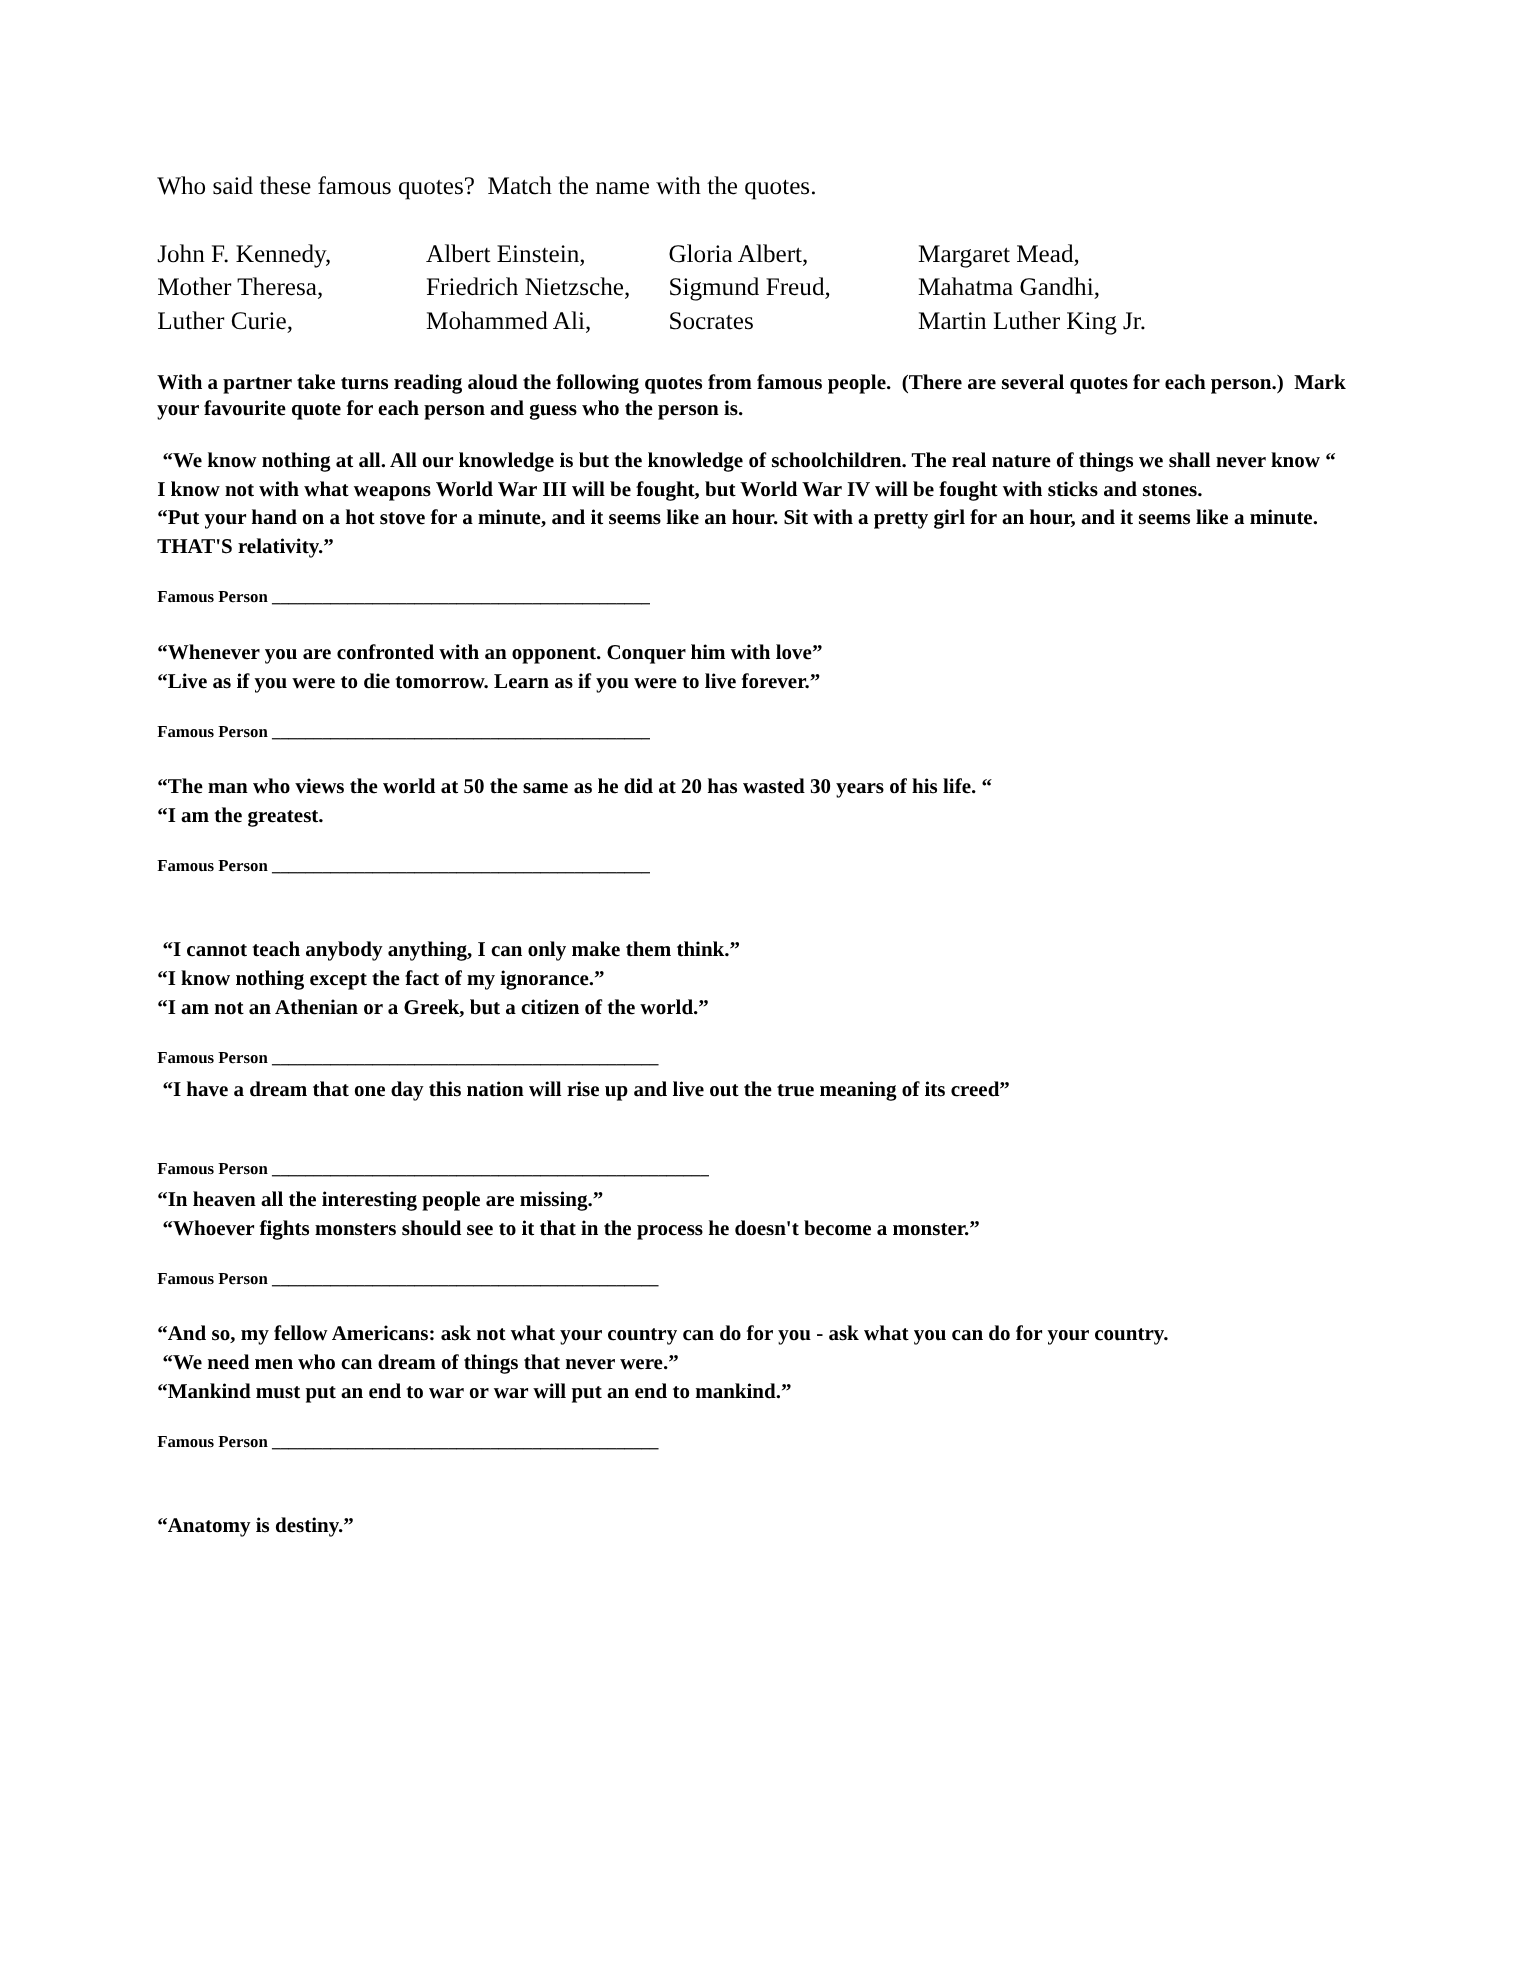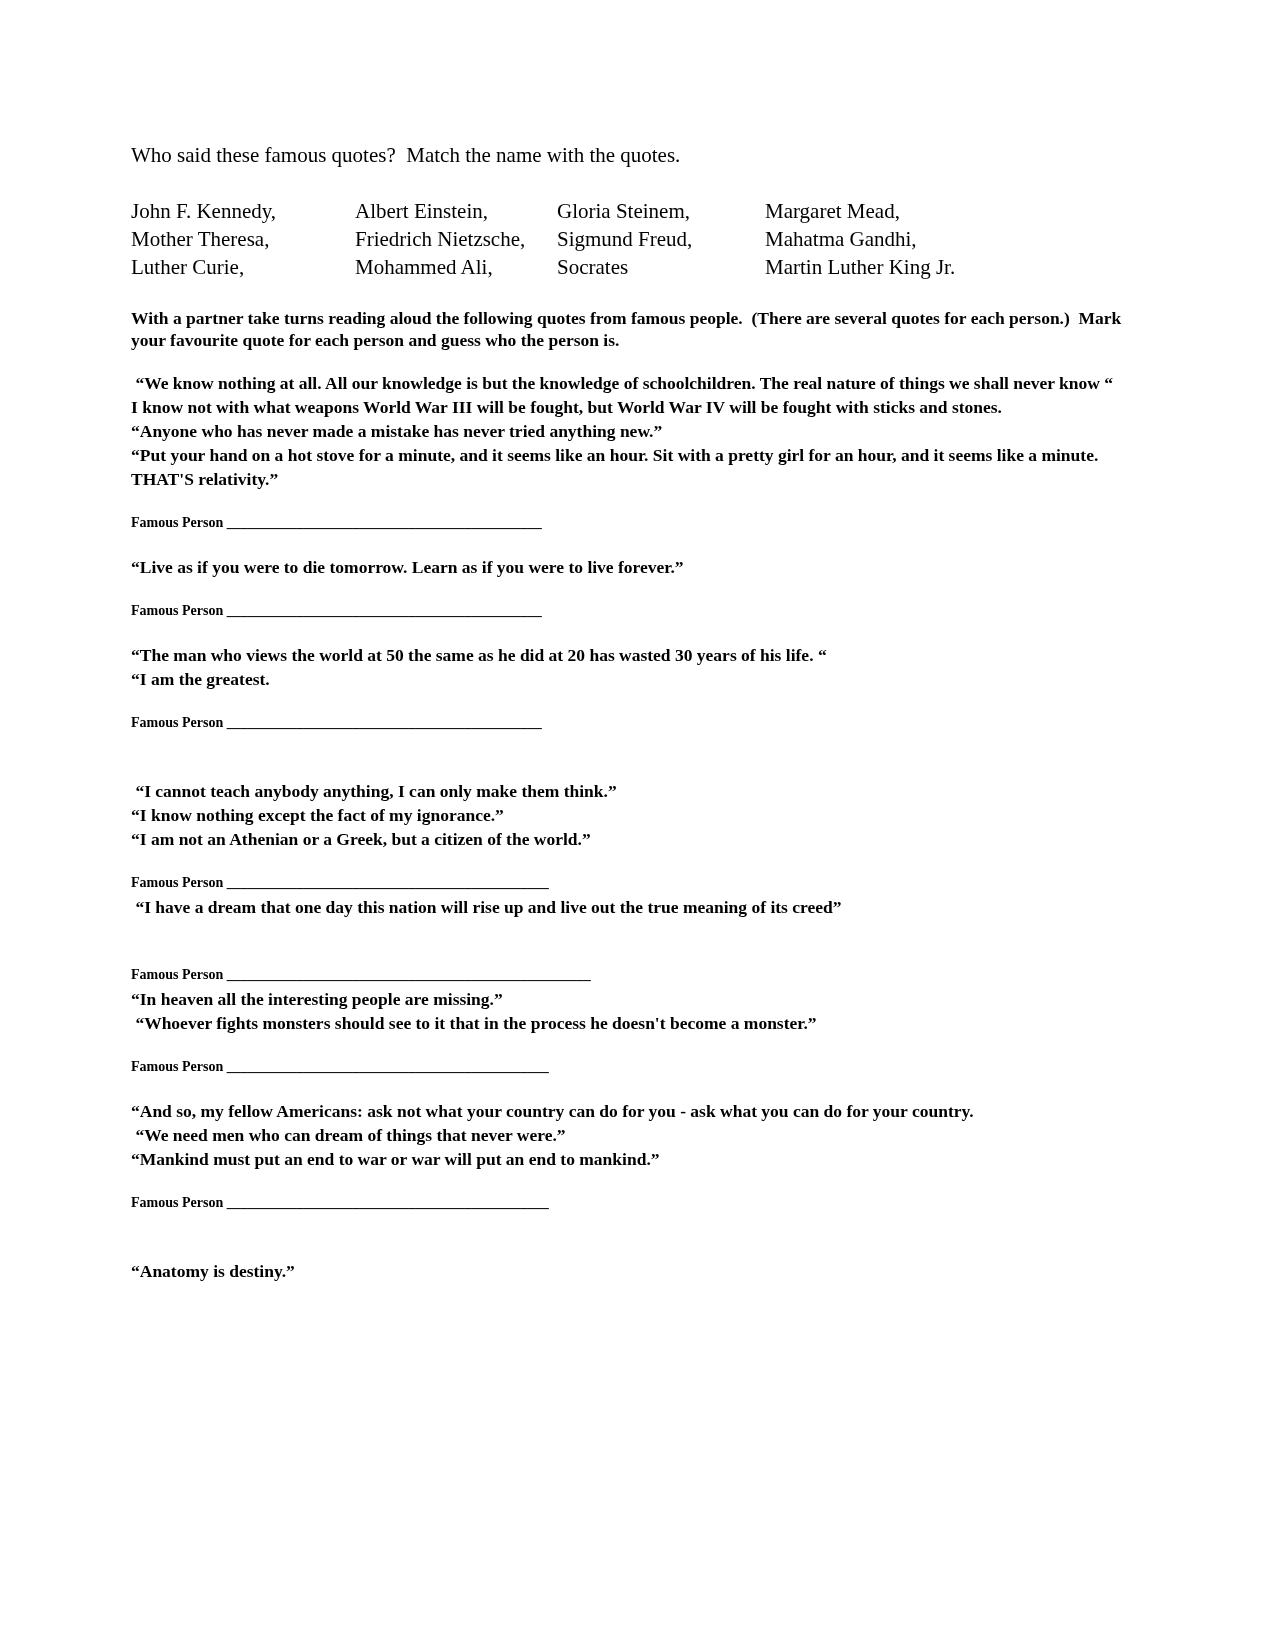--- a/index.html
+++ b/index.html
@@ -53,41 +53,41 @@
   }
 </style>
 </head>
 <body>
 
 <div class="page">
   <div class="title">Who said these famous quotes?  Match the name with the quotes.</div>
   <div class="names-grid">
       <span>John F. Kennedy,</span>
       <span>Albert Einstein,</span>
-      <span>Gloria Steinem,</span>
+      <span>Gloria Albert,</span>
       <span>Margaret Mead,</span>
       <span>Mother Theresa,</span>
       <span>Friedrich Nietzsche,</span>
       <span>Sigmund Freud,</span>
       <span>Mahatma Gandhi,</span>
       <span>Luther Curie,</span>
       <span>Mohammed Ali,</span>
       <span>Socrates</span>
       <span>Martin Luther King Jr.</span>
     </div>
   <div class="instructions">With a partner take turns reading aloud the following quotes from famous people.  (There are several quotes for each person.)  Mark your favourite quote for each person and guess who the person is.</div>
   <div class="blocks">
       <div class="block gap-1">
         <div class="quote-line"> “We know nothing at all. All our knowledge is but the knowledge of schoolchildren. The real nature of things we shall never know “</div>
         <div class="quote-line">I know not with what weapons World War III will be fought, but World War IV will be fought with sticks and stones.</div>
-        <div class="quote-line">“Anyone who has never made a mistake has never tried anything new.”</div>
         <div class="quote-line">“Put your hand on a hot stove for a minute, and it seems like an hour. Sit with a pretty girl for an hour, and it seems like a minute. THAT'S relativity.”</div>
       </div>
       <div class="block gap-1 fp-row"><span>Famous Person</span><span> _____________________________________________</span></div>
       <div class="block gap-1">
+        <div class="quote-line">“Whenever you are confronted with an opponent. Conquer him with love”</div>
         <div class="quote-line">“Live as if you were to die tomorrow. Learn as if you were to live forever.”</div>
       </div>
       <div class="block gap-1 fp-row"><span>Famous Person</span><span> _____________________________________________</span></div>
       <div class="block gap-1">
         <div class="quote-line">“The man who views the world at 50 the same as he did at 20 has wasted 30 years of his life. “</div>
         <div class="quote-line">“I am the greatest.</div>
       </div>
       <div class="block gap-1 fp-row"><span>Famous Person</span><span> _____________________________________________</span></div>
       <div class="block gap-2">
         <div class="quote-line"> “I cannot teach anybody anything, I can only make them think.”</div>

